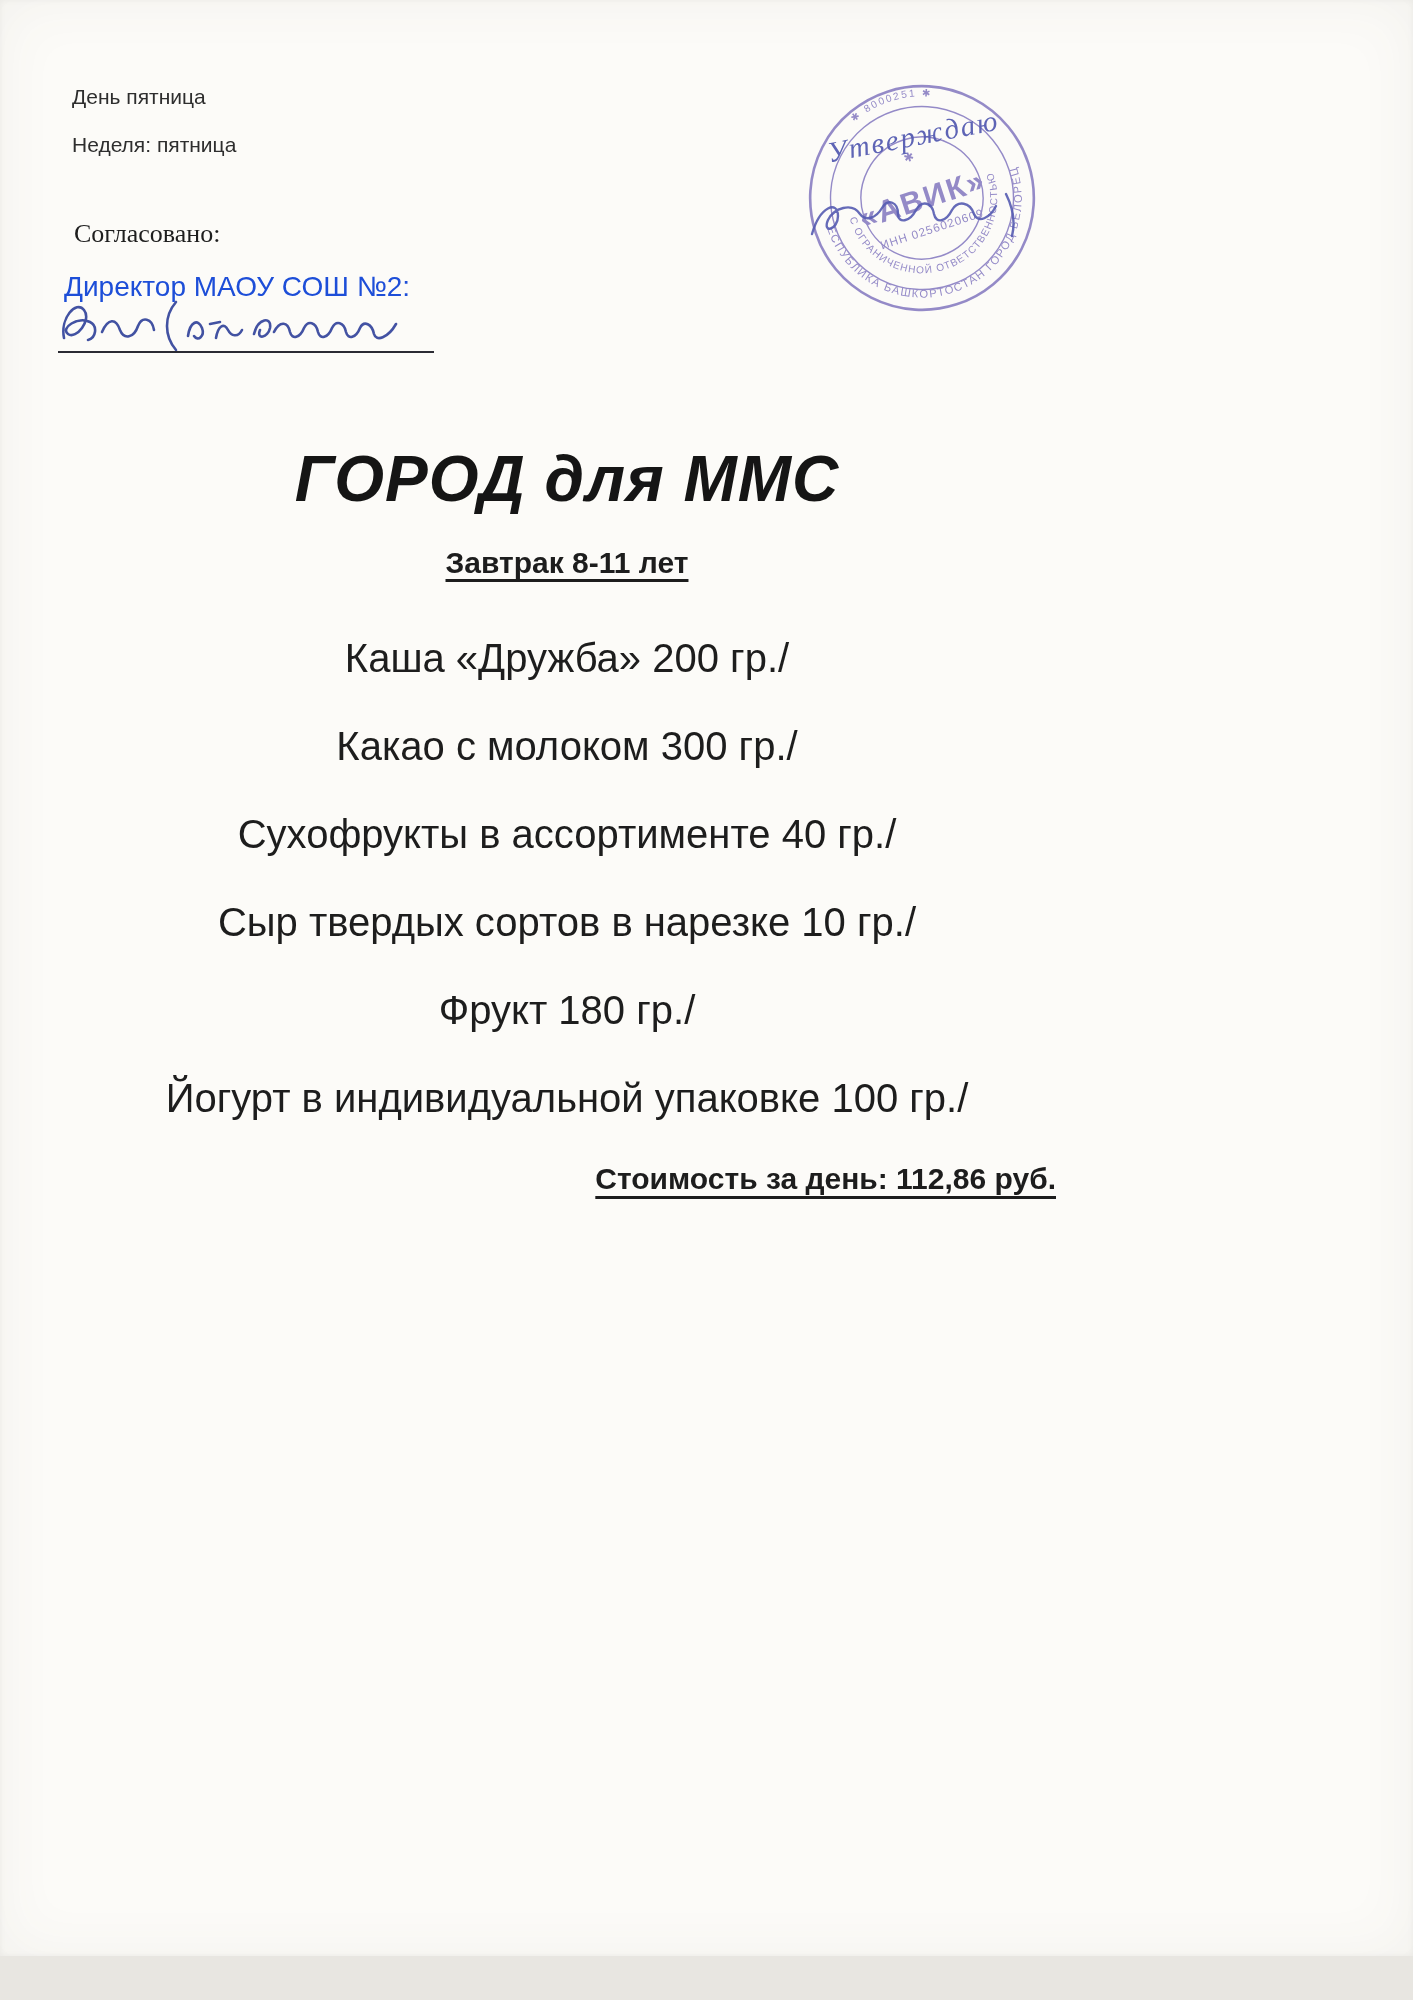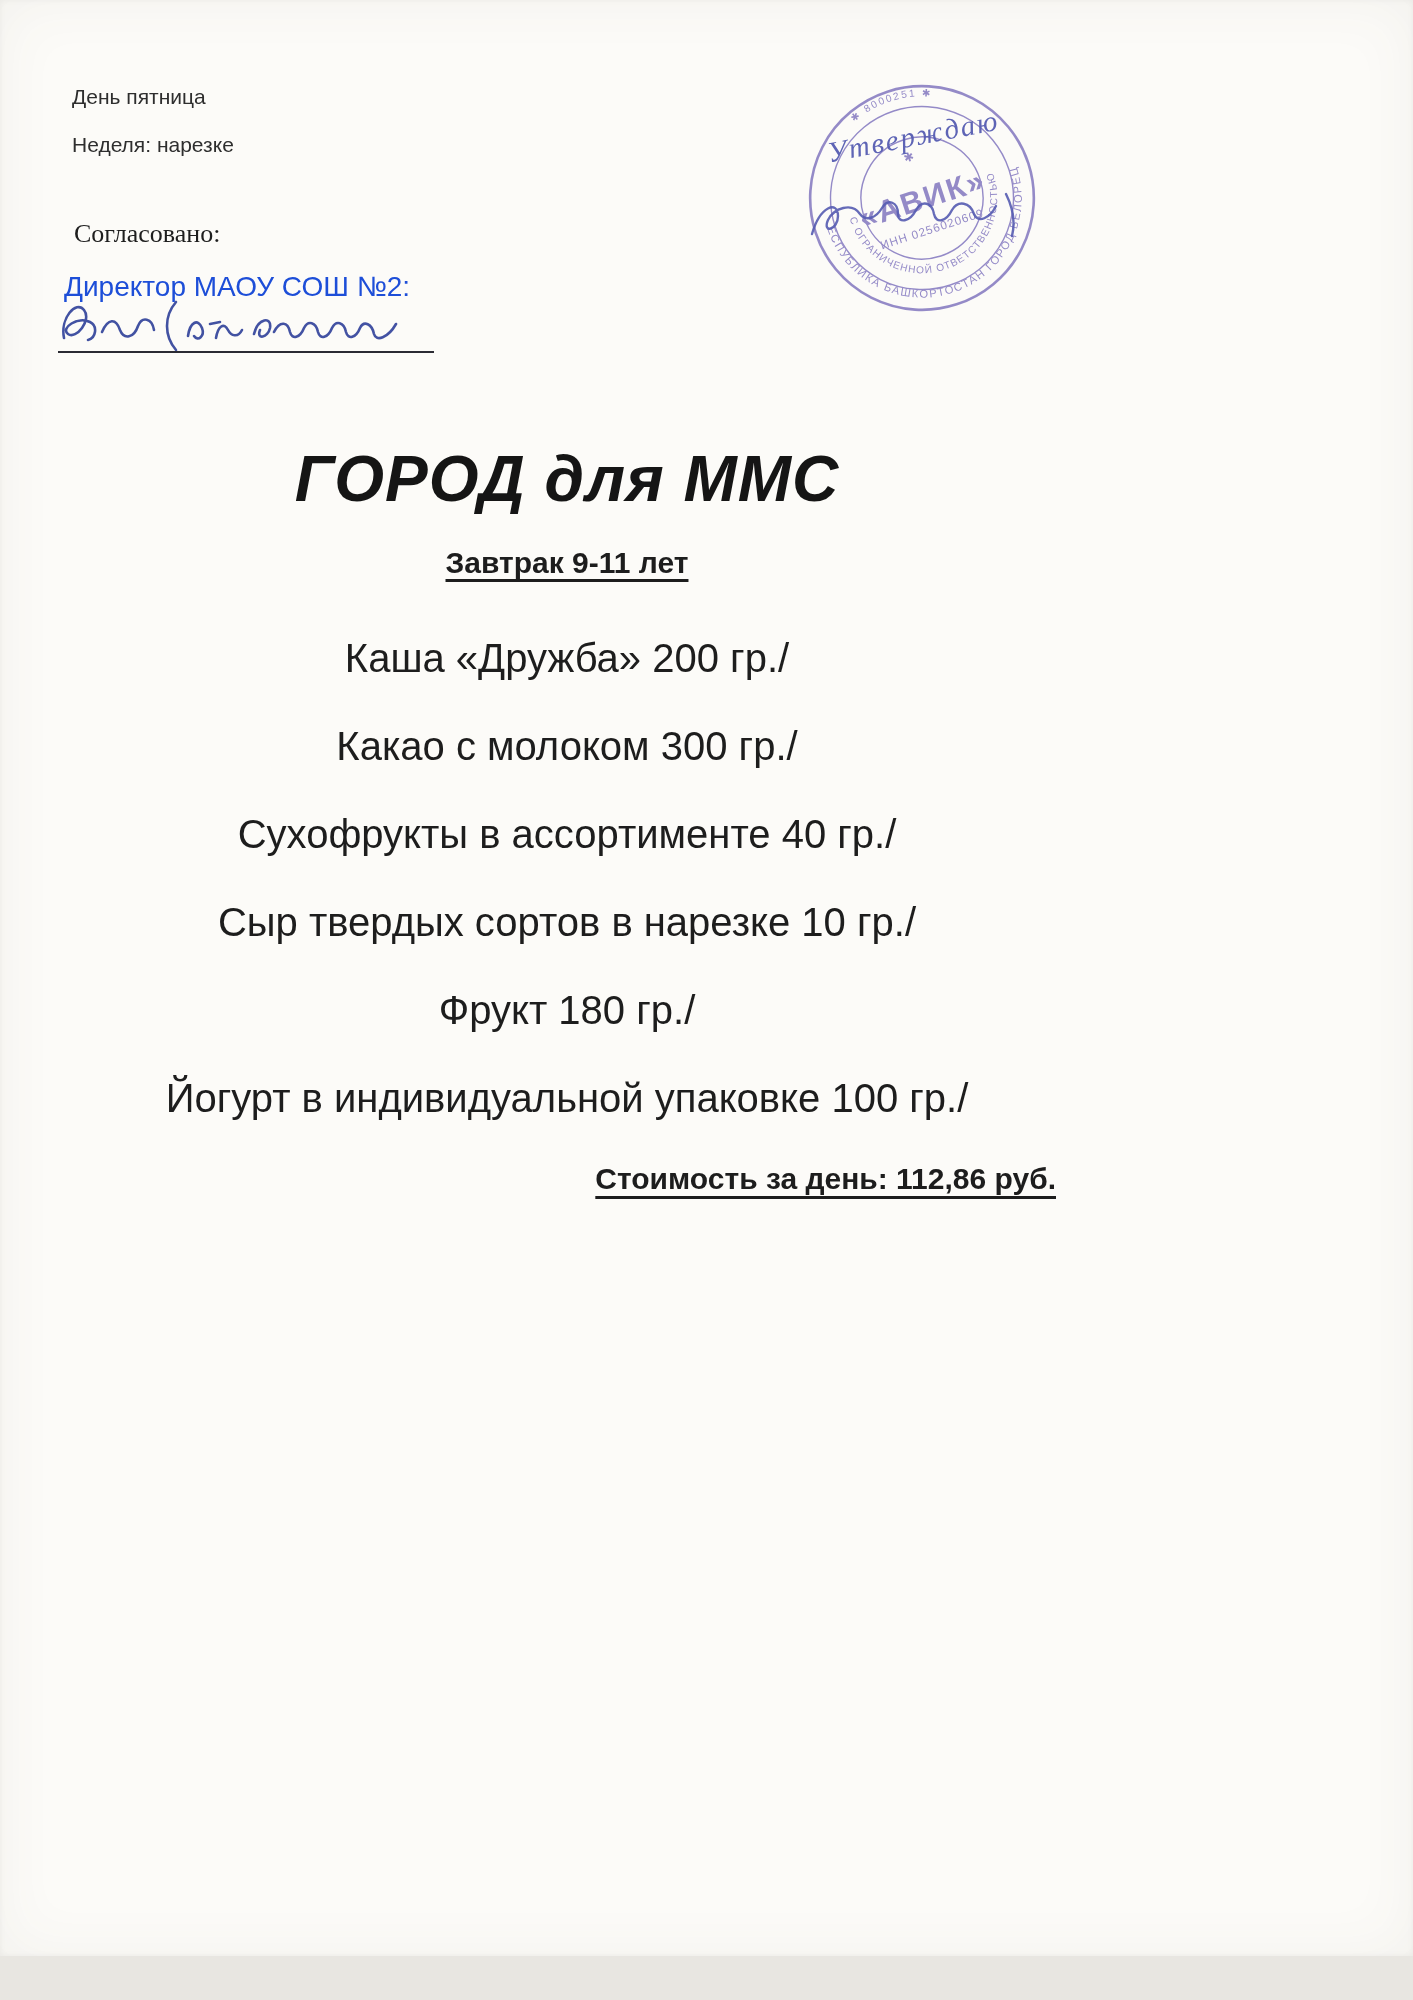--- a/index.html
+++ b/index.html
@@ -82,21 +82,21 @@
     text-underline-offset: 7px;
     text-decoration-thickness: 2.5px;
   }
 </style>
 </head>
 <body>
 
 <div class="page">
 
   <div class="abs day-label">День пятница</div>
-  <div class="abs week-label">Неделя: нарезке</div>
+  <div class="abs week-label">Неделя: пятница</div>
   <div class="abs agreed-label">Согласовано:</div>
   <div class="abs director-label">Директор МАОУ СОШ №2:</div>
 
   <svg class="abs signature-svg" width="380" height="60" viewBox="0 0 380 60">
     <g fill="none" stroke="#39499e" stroke-width="2.6" stroke-linecap="round" stroke-linejoin="round" opacity="0.95">
       <path d="M6 44 C 2 24 18 6 26 16 C 34 26 18 46 10 40 C 2 34 20 22 32 28 C 40 32 38 44 30 46"></path>
       <path d="M44 38 C 50 24 58 24 62 36 C 66 46 76 44 80 32 C 84 22 94 24 96 36"></path>
       <path d="M118 8 C 106 22 106 42 118 56"></path>
       <path d="M130 42 C 132 28 140 24 144 34 C 147 42 140 48 136 42 M152 30 L 162 28 M158 44 C 160 32 166 28 170 36 C 173 42 180 44 184 36"></path>
       <path d="M196 40 C 200 24 214 22 212 34 C 210 44 198 46 202 36 M216 38 C 222 26 230 28 232 38 C 234 46 242 44 246 34 C 250 26 258 28 260 38 C 262 46 270 44 274 34 C 278 26 286 28 288 38 C 290 46 298 44 302 34 C 306 26 314 30 316 40 C 318 48 330 44 338 30"></path>
@@ -133,21 +133,21 @@
     <svg class="stamp-hand-squiggle" width="232" height="92" viewBox="0 0 232 92">
       <g fill="none" stroke="#565cb2" stroke-width="2.4" stroke-linecap="round" stroke-linejoin="round" opacity="0.9">
         <path d="M8 62 C 16 34 34 28 34 44 C 34 58 18 62 24 48 C 30 36 48 30 56 42 C 62 50 72 46 78 36 C 84 26 94 30 94 42 C 94 52 106 50 112 38 C 118 28 128 30 130 42 C 132 52 142 50 148 38 C 154 28 166 30 170 42 C 174 52 186 46 192 34"></path>
         <path d="M202 22 C 208 34 212 48 208 64"></path>
       </g>
     </svg>
   </div>
 
   <div class="menu">
     <h1 class="menu-title">ГОРОД для ММС</h1>
-    <h2 class="menu-section">Завтрак 9-11 лет</h2>
+    <h2 class="menu-section">Завтрак 8-11 лет</h2>
     <div class="menu-item">Каша «Дружба» 200 гр./</div>
     <div class="menu-item">Какао с молоком 300 гр./</div>
     <div class="menu-item">Сухофрукты в ассортименте 40 гр./</div>
     <div class="menu-item">Сыр твердых сортов в нарезке 10 гр./</div>
     <div class="menu-item">Фрукт 180 гр./</div>
     <div class="menu-item">Йогурт в индивидуальной упаковке 100 гр./</div>
     <div class="menu-total">Стоимость за день: 112,86 руб.</div>
   </div>
 
 </div>

